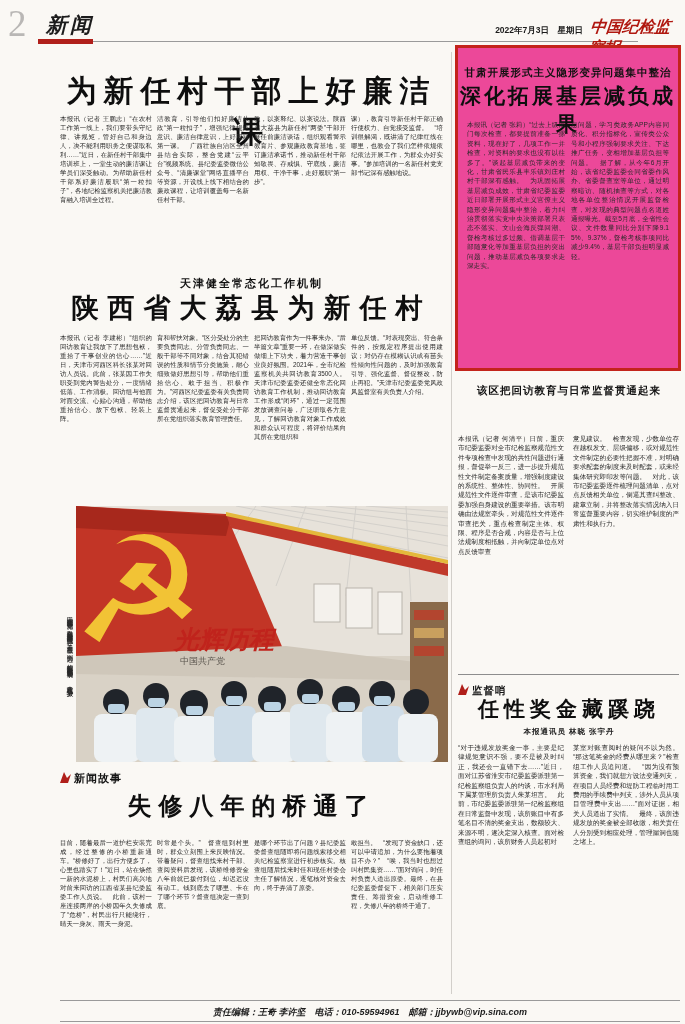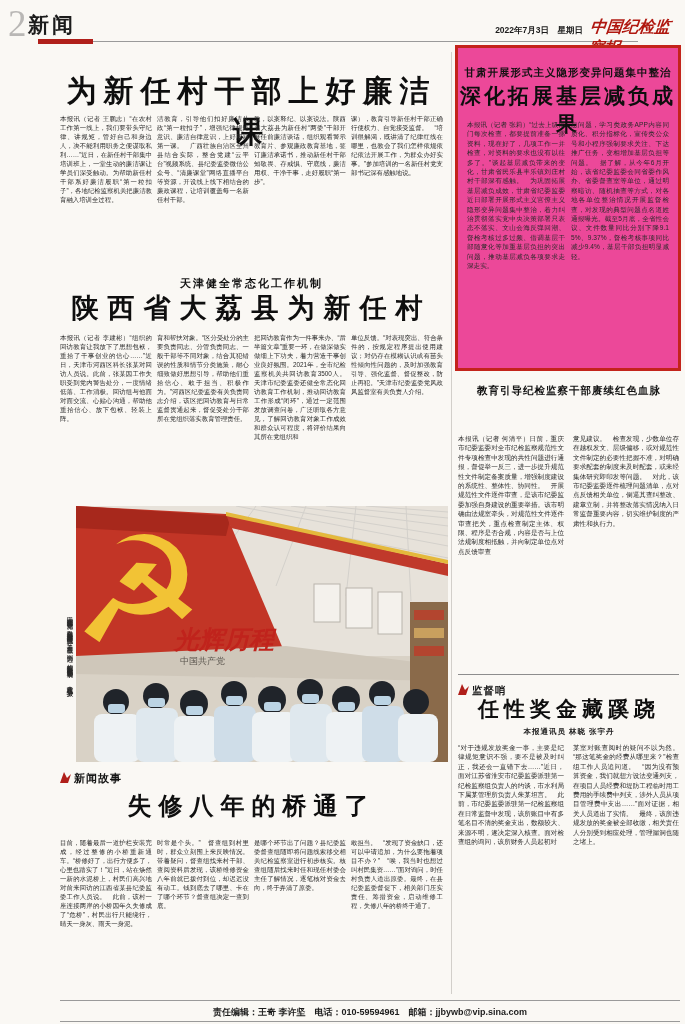--- a/index.html
+++ b/index.html
@@ -23,21 +23,21 @@
             transform:skewX(-6deg);}
   .pagenum{font-family:"Liberation Serif",serif;font-weight:400;font-size:37px;color:#b9b7b5;}
   .secicon{display:inline-block;vertical-align:-1px;margin-right:3px;}
 </style>
 </head>
 <body>
 
 <div id="page">
 
   <div class="abs pagenum" style="left:8px;top:2px;">2</div>
-  <div class="abs" style="left:28px;top:11px;font-size:21px;font-weight:900;letter-spacing:3px;">新闻</div>
+  <div class="abs" style="left:46px;top:11px;font-size:21px;font-weight:900;letter-spacing:3px;font-style:italic;">新闻</div>
   <div class="abs" style="left:38px;top:39px;width:55px;height:4.5px;background:#b01f1a;"></div>
   <div class="abs rule" style="left:93px;top:41px;width:545px;height:1.2px;"></div>
   <div class="abs" style="left:468px;top:25px;width:115px;font-size:8.5px;font-weight:700;text-align:right;">2022年7月3日　星期日</div>
   <div class="abs masthead" style="left:589px;top:17px;width:95px;">中国纪检监察报</div>
 
   <div class="abs" style="left:451px;top:52px;width:1px;height:942px;background:#d2cfca;"></div>
 
   <div class="abs ctr headline" style="left:60px;top:71px;width:383px;font-size:30px;letter-spacing:7px;">为新任村干部上好廉洁课</div>
   <div class="abs col" style="left:60px;top:114px;width:92px;height:151px;">本报讯（记者 王鹏志）“在农村工作第一线上，我们要带头守纪律、讲规矩，管好自己和身边人，决不能利用职务之便谋取私利……”近日，在新任村干部集中培训班上，一堂生动的廉洁课让学员们深受触动。为帮助新任村干部系好廉洁履职“第一粒扣子”，各地纪检监察机关把廉洁教育融入培训全过程。</div>
   <div class="abs col" style="left:157px;top:114px;width:92px;height:151px;">洁教育，引导他们扣好廉洁从政“第一粒扣子”，增强纪律规矩意识、廉洁自律意识，上好履新第一课。　广西壮族自治区全州县结合实际，整合党建“云平台”视频系统、县纪委监委微信公众号、“清廉课堂”网络直播平台等资源，开设线上线下相结合的廉政课程，让培训覆盖每一名新任村干部。</div>
@@ -146,34 +146,34 @@
   <div class="abs col" style="left:254px;top:838px;width:92px;height:158px;">是哪个环节出了问题？县纪委监委督查组随即将问题线索移交相关纪检监察室进行初步核实。核查组随后找来时任和现任村委会主任了解情况，逐笔核对资金去向，终于弄清了原委。</div>
   <div class="abs col" style="left:351px;top:838px;width:92px;height:158px;">敢担当。　“发现了资金缺口，还可以申请追加，为什么要拖着项目不办？”　“唉，我当时也想过叫村民集资……”面对询问，时任村负责人道出原委。最终，在县纪委监委督促下，相关部门压实责任、筹措资金，启动维修工程，失修八年的桥终于通了。</div>
 
   <div class="abs redbox" style="left:455px;top:45px;width:220px;height:320px;">
     <div class="abs ctr kicker" style="left:0;top:18px;width:220px;font-size:10.5px;letter-spacing:1px;">甘肃开展形式主义隐形变异问题集中整治</div>
     <div class="abs ctr headline" style="left:0;top:34px;width:220px;font-size:21px;letter-spacing:3px;">深化拓展基层减负成果</div>
     <div class="abs col col2" style="left:9px;top:72px;width:98px;height:238px;">本报讯（记者 张莉）“过去上级部门每次检查，都要提前准备一摞资料，现在好了，几项工作一并检查，对资料的要求也没有以往多了。”谈起基层减负带来的变化，甘肃省民乐县丰乐镇刘庄村村干部深有感触。　为巩固拓展基层减负成效，甘肃省纪委监委近日部署开展形式主义官僚主义隐形变异问题集中整治，着力纠治贯彻落实党中央决策部署只表态不落实、文山会海反弹回潮、督检考核过多过频、借调基层干部随意化等加重基层负担的突出问题，推动基层减负各项要求走深走实。</div>
     <div class="abs col col2" style="left:113px;top:72px;width:98px;height:238px;">息问题，学习类政务APP内容同质化、积分指标化，宣传类公众号和小程序强制要求关注、下达推广任务，变相增加基层负担等问题。　据了解，从今年6月开始，该省纪委监委会同省委作风办、省委督查室等单位，通过明察暗访、随机抽查等方式，对各地各单位整治情况开展监督检查，对发现的典型问题点名道姓通报曝光。截至5月底，全省性会议、文件数量同比分别下降9.15%、9.37%，督检考核事项同比减少9.4%，基层干部负担明显减轻。</div>
   </div>
 
-  <div class="abs ctr kicker" style="left:458px;top:384px;width:222px;font-size:10.5px;letter-spacing:1px;">教育引导纪检监察干部赓续红色血脉</div>
+  <div class="abs ctr kicker" style="left:458px;top:384px;width:222px;font-size:10.5px;letter-spacing:1px;">该区把回访教育与日常监督贯通起来</div>
   <div class="abs col col2" style="left:458px;top:434px;width:106px;height:236px;">本报讯（记者 何清平）日前，重庆市纪委监委对全市纪检监察规范性文件专项检查中发现的共性问题进行通报，督促举一反三，进一步提升规范性文件制定备案质量，增强制度建设的系统性、整体性、协同性。　开展规范性文件逐件审查，是该市纪委监委加强自身建设的重要举措。该市明确由法规室牵头，对规范性文件逐件审查把关，重点检查制定主体、权限、程序是否合规，内容是否与上位法规制度相抵触，并向制定单位点对点反馈审查</div>
   <div class="abs col col2" style="left:573px;top:434px;width:106px;height:236px;">意见建议。　检查发现，少数单位存在越权发文、层级偏移，或对规范性文件制定的必要性把握不准，对明确要求配套的制度未及时配套，或未经集体研究即印发等问题。　对此，该市纪委监委逐件梳理问题清单，点对点反馈相关单位，倒逼其查纠整改、建章立制，并将整改落实情况纳入日常监督重要内容，切实维护制度的严肃性和执行力。</div>
 
   <div class="abs" style="left:458px;top:674px;width:221px;height:1px;background:#8d8d8d;"></div>
   <div class="abs" style="left:458px;top:680px;">
     <span class="secicon">
       <svg width="11" height="11" viewBox="0 0 11 11">
           <polygon points="0,11 4,0 7,6 11,2 8,11" fill="#b01f1a"></polygon>
         </svg>
     </span><span class="seclabel" style="font-size:10.5px;">监督哨</span>
   </div>
   <div class="abs ctr headline" style="left:458px;top:695px;width:222px;font-size:21px;letter-spacing:5px;">任性奖金藏蹊跷</div>
   <div class="abs ctr byline" style="left:458px;top:727px;width:222px;">本报通讯员 林晓 张宇丹</div>
   <div class="abs col col2" style="left:458px;top:743px;width:106px;height:252px;">“对于违规发放奖金一事，主要是纪律规矩意识不强，要不是被及时纠正，我还会一直错下去……”近日，面对江苏省淮安市纪委监委派驻第一纪检监察组负责人的约谈，市水利局下属某管理所负责人朱某坦言。　此前，市纪委监委派驻第一纪检监察组在日常监督中发现，该所账目中有多笔名目不清的奖金支出，数额较大、来源不明，遂决定深入核查。面对检查组的询问，该所财务人员起初对</div>
   <div class="abs col col2" style="left:573px;top:743px;width:106px;height:252px;">某室对账查阅时的疑问不以为然。　“那这笔奖金的经费从哪里来？”检查组工作人员追问道。　“因为没有预算资金，我们就想方设法变通列支，在项目人员经费和堤防工程临时用工费用的手续费中列支，涉外人员从项目管理费中支出……”面对证据，相关人员道出了实情。　最终，该所违规发放的奖金被全部收缴，相关责任人分别受到相应处理，管理漏洞也随之堵上。</div>
 
   <div class="abs rule" style="left:60px;top:1000px;width:620px;height:1px;"></div>
-  <div class="abs ctr" style="left:60px;top:1006px;width:620px;font-size:9px;font-weight:700;color:#1c1c1c;">责任编辑：王奇 李许坚　电话：010-59594961　邮箱：jjbywb@vip.sina.com</div>
+  <div class="abs ctr" style="left:60px;top:1006px;width:620px;font-size:9px;font-weight:700;color:#1c1c1c;font-style:italic;">责任编辑：王奇 李许坚　电话：010-59594961　邮箱：jjbywb@vip.sina.com</div>
   <div class="abs rule" style="left:60px;top:1021px;width:620px;height:1px;"></div>
 
 </div>
 
 </body></html>

